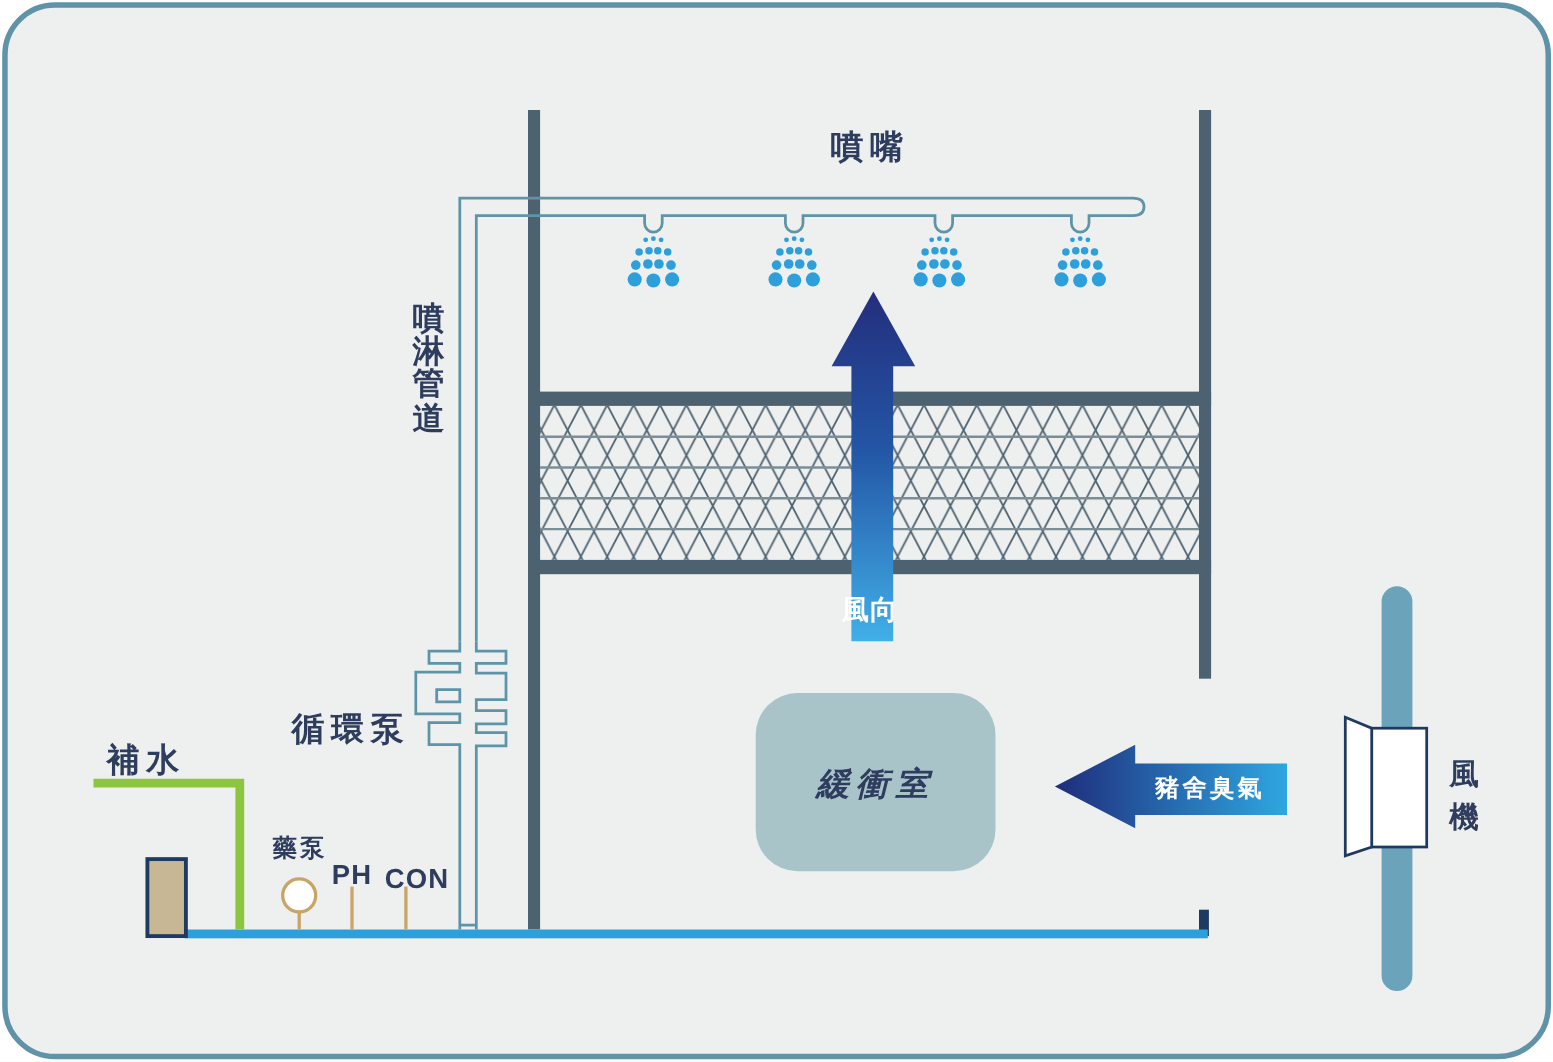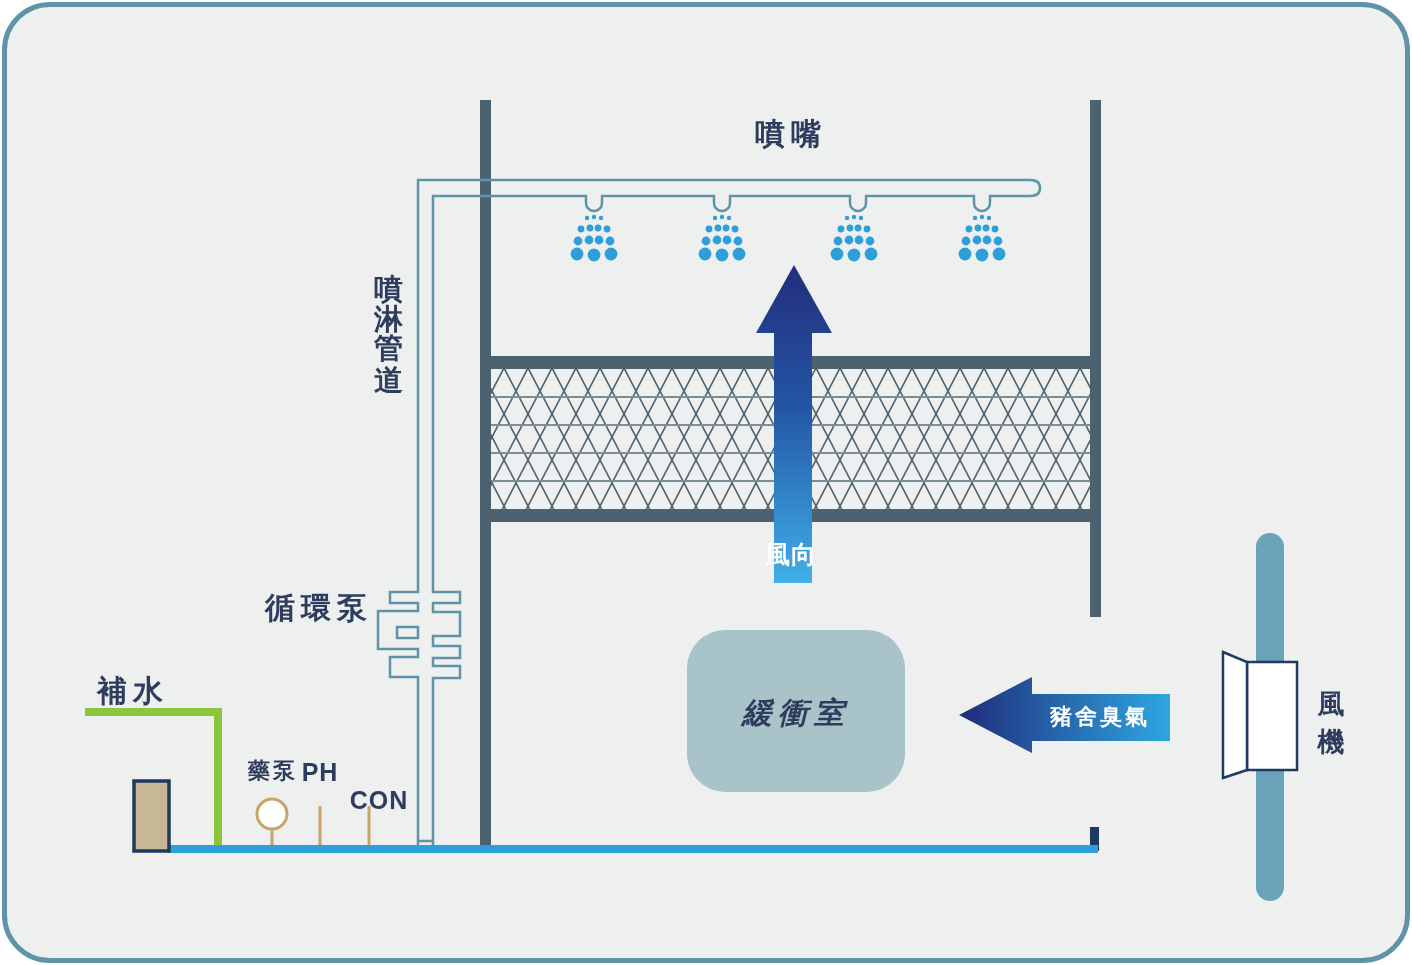--- a/index.html
+++ b/index.html
@@ -109,27 +109,27 @@
 
     <rect x="1256" y="533" width="28" height="368" rx="14" fill="#6ba3ba"></rect>
     <rect x="1247" y="662" width="50" height="108" fill="#ffffff" stroke="#1f3a60" stroke-width="2.5"></rect>
     <polygon points="1223,652 1247,662 1247,770 1223,778" fill="#ffffff" stroke="#1f3a60" stroke-width="2.5"></polygon>
   </svg>
 
   <div class="lbl lbl-big" style="left:791px;top:134px;">噴嘴</div>
 
   <div class="vtext vtext-spray">噴淋管道</div>
 
-  <div class="lbl lbl-big" style="left:319px;top:608px;">循環泵</div>
+  <div class="lbl lbl-big" style="left:319px;top:663px;">循環泵</div>
 
   <div class="lbl lbl-big" style="left:133px;top:691px;">補水</div>
 
   <div class="lbl lbl-mid" style="left:273px;top:771px;">藥泵</div>
 
-  <div class="lbl lbl-sm" style="left:320px;top:772px;">PH</div>
+  <div class="lbl lbl-sm" style="left:320px;top:796px;">PH</div>
 
   <div class="lbl lbl-sm" style="left:379px;top:800px;">CON</div>
 
   <div class="lbl lbl-sm lbl-white" style="left:791px;top:554px;">風向</div>
 
   <div class="lbl lbl-big" style="left:796px;top:713px;font-style:italic;">緩衝室</div>
 
   <div class="lbl lbl-mid lbl-white" style="left:1100px;top:717px;">豬舍臭氣</div>
 
   <div class="vtext vtext-fan">風機</div>

